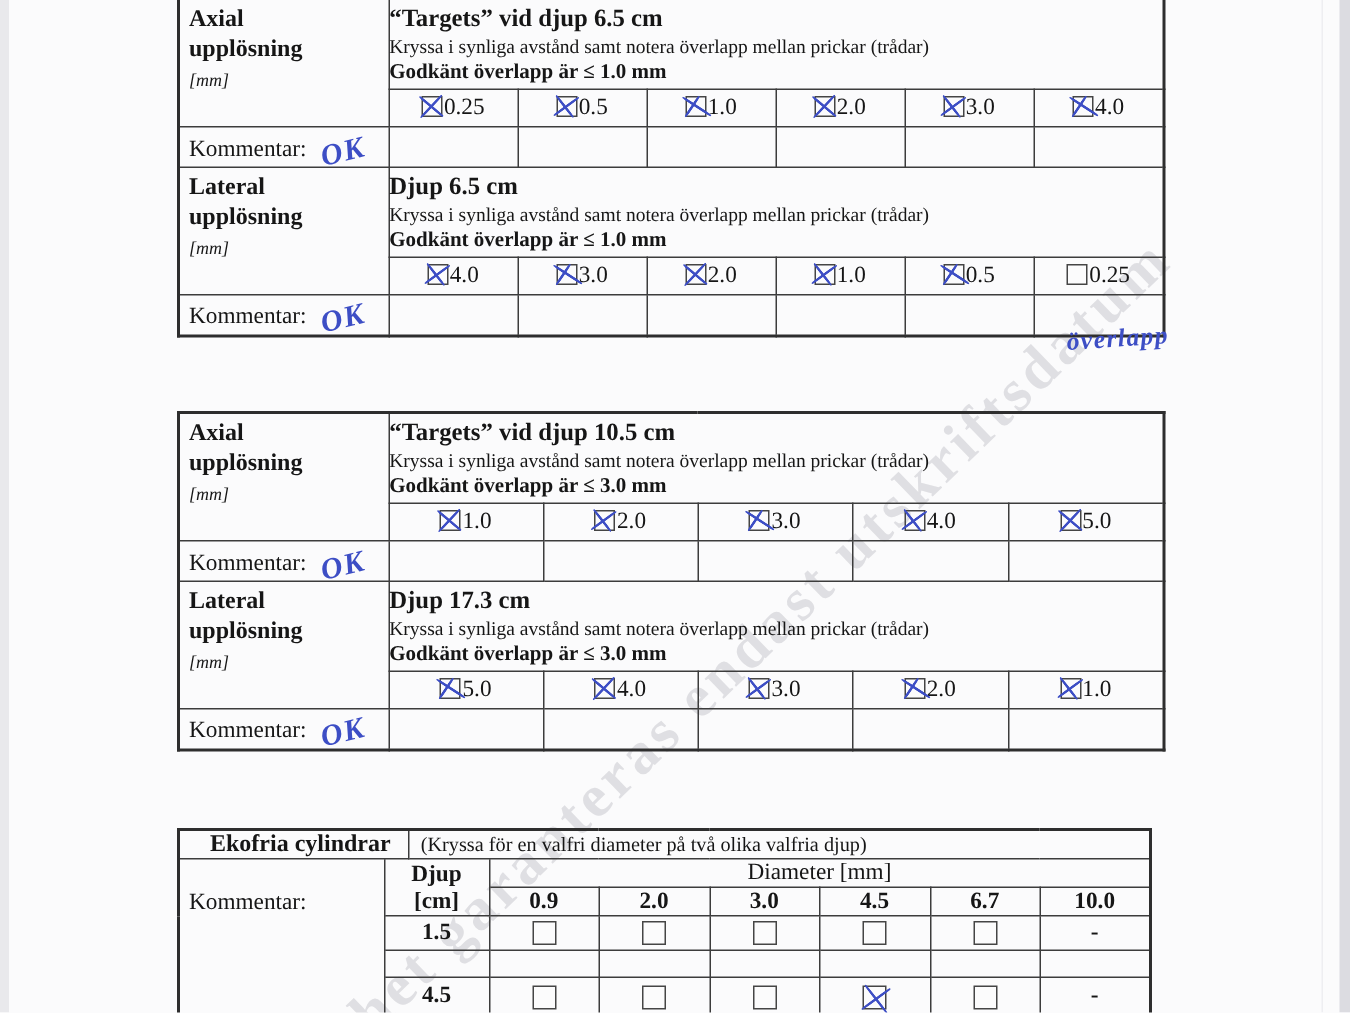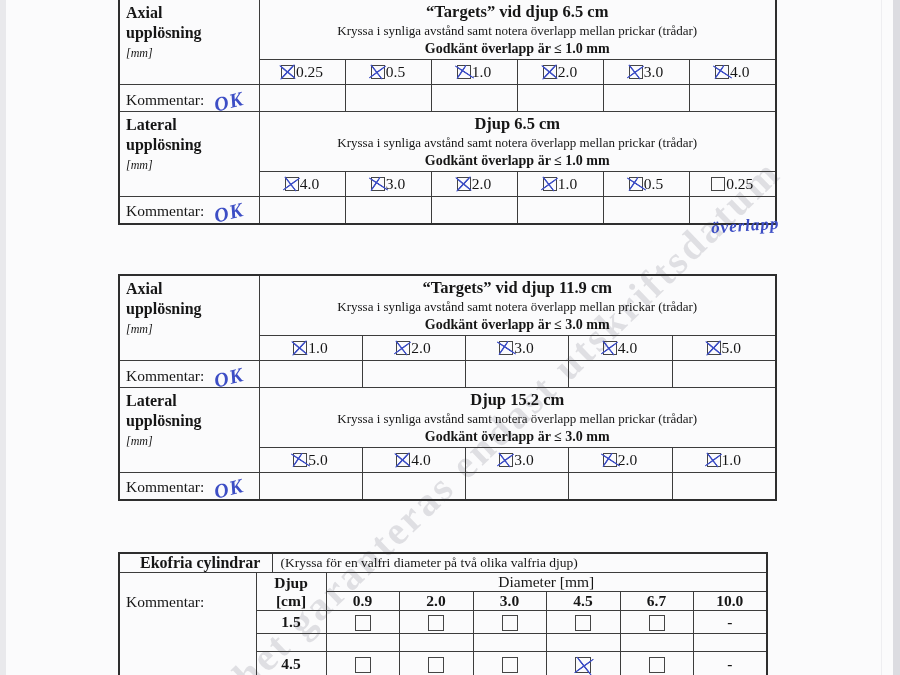--- a/index.html
+++ b/index.html
@@ -33,21 +33,21 @@
   .tbl1{left:118px;top:-2px;width:657px;}
   .tbl2{left:118px;top:274px;width:657px;}
   .tbl3{left:118px;top:552px;width:648px;}
 
   tr.rh-hdr{height:58px;border-radius:18px;}
   tr.rh-opt{height:25px;}
   tr.rh-kom{height:27px;}
 
   td.lbl{vertical-align:top;padding:3px 6px;font-weight:700;font-size:16px;line-height:20px;}
   td.lbl .mm{font-weight:400;font-size:12px;font-style:italic;}
-  td.hdr{text-align:center;vertical-align:top;padding-top:1px;}
+  td.hdr{text-align:left;vertical-align:top;padding-top:1px;}
   .hdr .t{font-weight:700;font-size:16.5px;line-height:21px;}
   .hdr .s{font-size:13px;line-height:17px;}
   .hdr .r{font-weight:700;font-size:14px;line-height:20px;}
 
   td.opt{text-align:center;vertical-align:middle;font-size:15.5px;white-space:nowrap;}
   td.kom{vertical-align:middle;padding-left:6px;font-size:15.5px;white-space:nowrap;}
   td.empty{}
   td.rel{position:relative;}
 
   
@@ -173,21 +173,21 @@
         <col style="width:104px">
       </colgroup>
     <tbody>
         <tr class="rh-hdr">
       <td class="lbl" rowspan="2">
         <div>Axial</div>
         <div>upplösning</div>
         <div class="mm">[mm]</div>
       </td>
       <td class="hdr" colspan="5">
-        <div class="t">“Targets” vid djup 11.9 cm</div>
+        <div class="t">“Targets” vid djup 10.5 cm</div>
         <div class="s">Kryssa i synliga avstånd samt notera överlapp mellan prickar (trådar)</div>
         <div class="r">Godkänt överlapp är ≤ 3.0 mm</div>
       </td>
     </tr>
     <tr class="rh-opt">
       <td class="opt"><span class="cb v0 checked"></span><span>1.0</span></td>
       <td class="opt"><span class="cb v1 checked"></span><span>2.0</span></td>
       <td class="opt"><span class="cb v2 checked"></span><span>3.0</span></td>
       <td class="opt"><span class="cb v1 checked"></span><span>4.0</span></td>
       <td class="opt"><span class="cb v0 checked"></span><span>5.0</span></td>
@@ -200,21 +200,21 @@
       <td class="empty"></td>
       <td class="empty"></td>
     </tr>
     <tr class="rh-hdr">
       <td class="lbl" rowspan="2">
         <div>Lateral</div>
         <div>upplösning</div>
         <div class="mm">[mm]</div>
       </td>
       <td class="hdr" colspan="5">
-        <div class="t">Djup 15.2 cm</div>
+        <div class="t">Djup 17.3 cm</div>
         <div class="s">Kryssa i synliga avstånd samt notera överlapp mellan prickar (trådar)</div>
         <div class="r">Godkänt överlapp är ≤ 3.0 mm</div>
       </td>
     </tr>
     <tr class="rh-opt">
       <td class="opt"><span class="cb v2 checked"></span><span>5.0</span></td>
       <td class="opt"><span class="cb v0 checked"></span><span>4.0</span></td>
       <td class="opt"><span class="cb v1 checked"></span><span>3.0</span></td>
       <td class="opt"><span class="cb v2 checked"></span><span>2.0</span></td>
       <td class="opt"><span class="cb v1 checked"></span><span>1.0</span></td>

